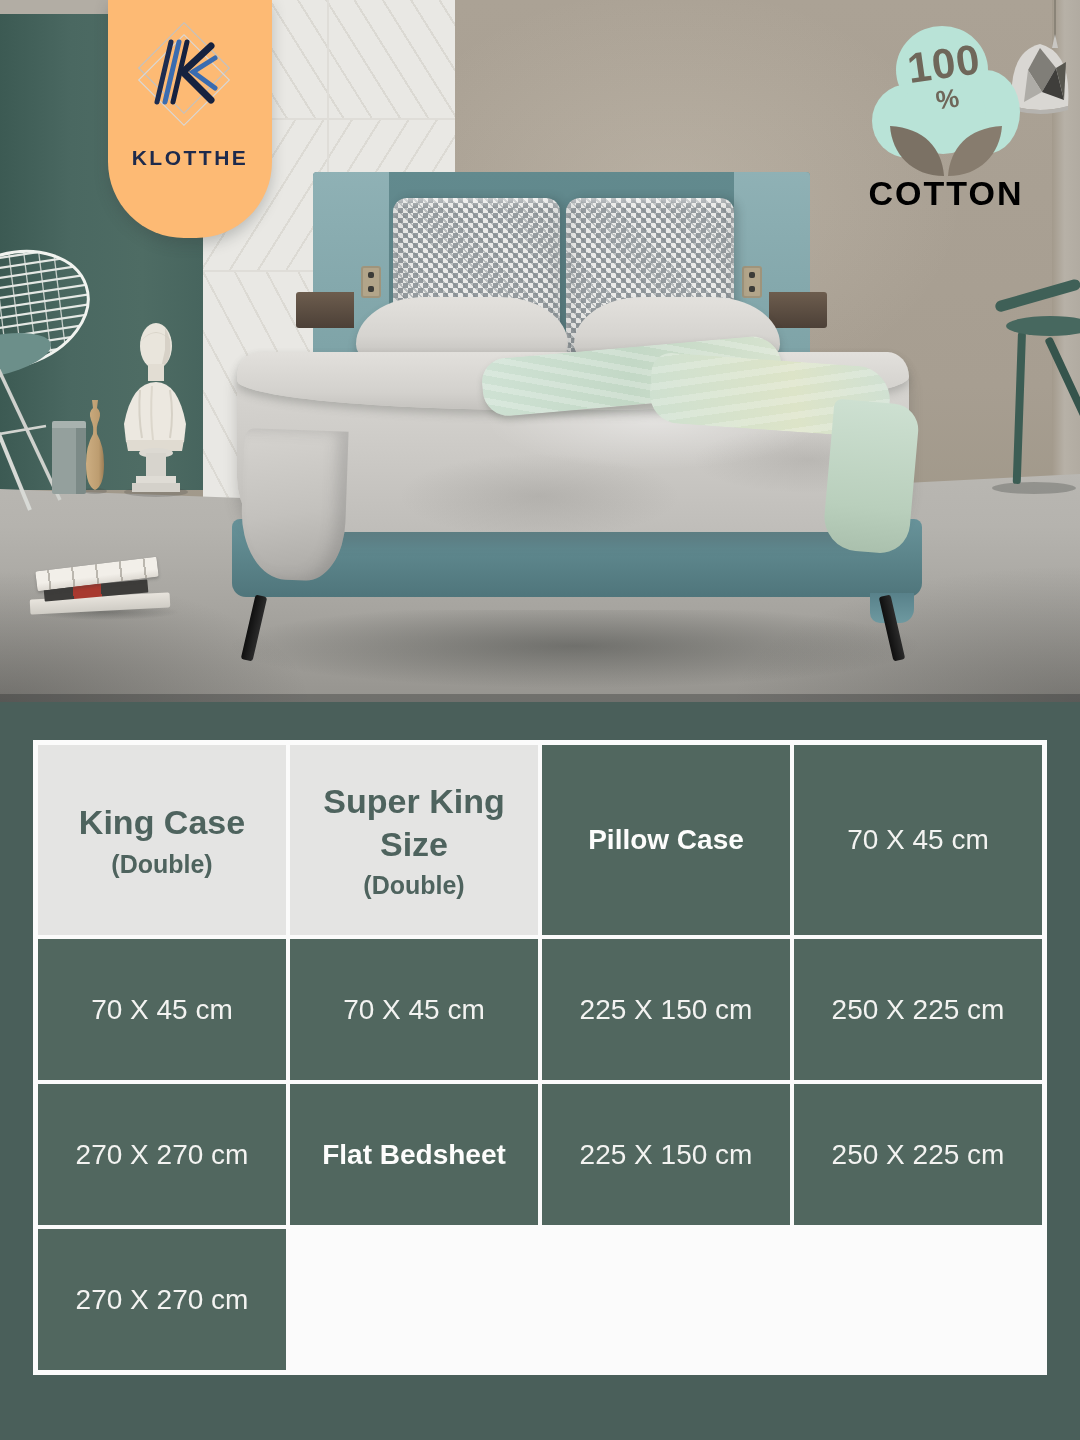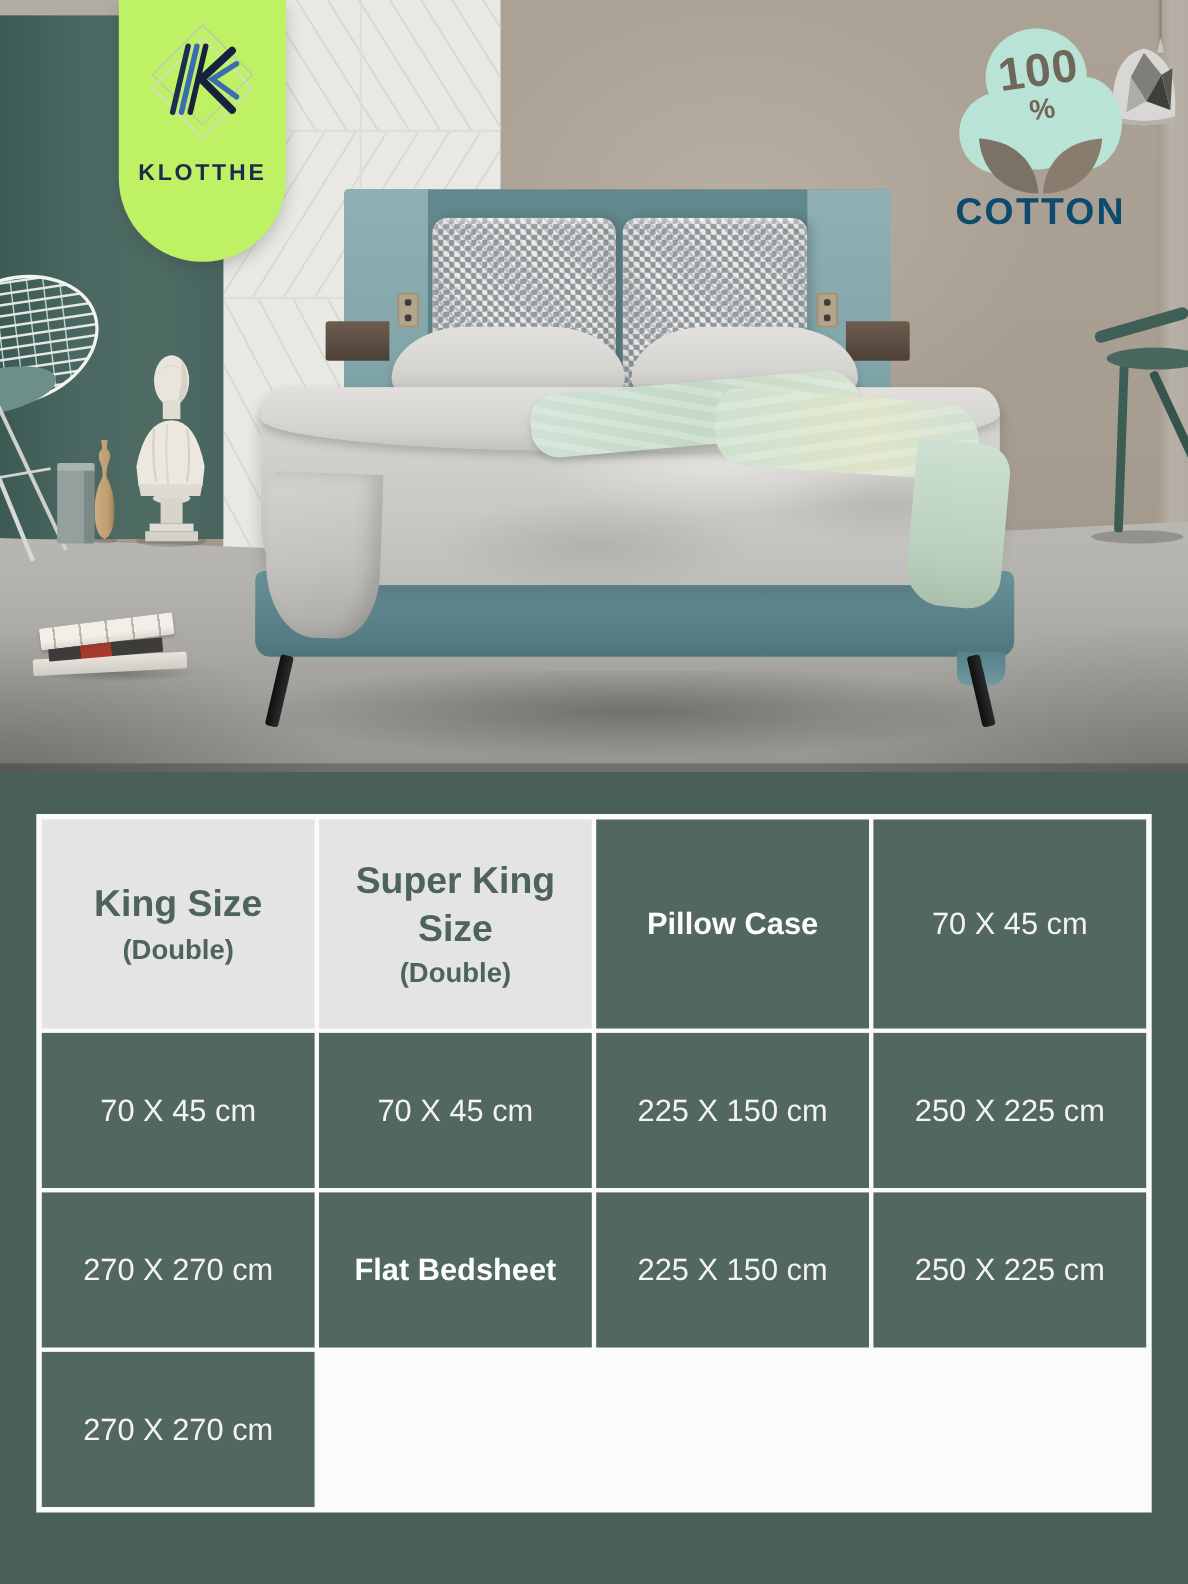--- a/index.html
+++ b/index.html
@@ -121,39 +121,39 @@
                 linear-gradient(180deg,#f2efe9 60%,#ddd9d2);
      box-shadow:0 2px 3px rgba(60,60,58,.3);}
   .book2{position:absolute;left:20px;top:24px;width:104px;height:13px;transform:rotate(-5deg);border-radius:1px;
      background:linear-gradient(90deg,#3d3c3a 28%, #a8392f 28%, #a8392f 55%, #3d3c3a 55%);}
   .book3{position:absolute;left:6px;top:36px;width:140px;height:15px;transform:rotate(-3deg);border-radius:2px;
      background:linear-gradient(180deg,#e8e4dd,#cfccc5);}
   .pendant-lamp{position:absolute;left:1000px;top:0;width:80px;height:130px;}
   .side-chair{position:absolute;left:980px;top:252px;width:100px;height:245px;}
 
   
-  .brand-badge{position:absolute;left:108px;top:0;width:152px;height:238px;background:#bef264;
+  .brand-badge{position:absolute;left:108px;top:0;width:164px;height:238px;background:#fdba74;
      border-radius:0 0 76px 76px;box-shadow:0 6px 14px rgba(50,60,60,.25);}
   .brand-logo{position:absolute;left:17px;top:14px;width:118px;height:128px;}
   .brand-name{position:absolute;left:0;top:146px;width:100%;text-align:center;
      font-size:21px;font-weight:bold;letter-spacing:2.5px;color:#1d2a4c;}
 
   .cotton-badge{position:absolute;left:870px;top:26px;width:152px;height:190px;}
   .cloud{position:absolute;border-radius:50%;background:#b9e3d7;}
   .cloud.c1{left:26px;top:0;width:92px;height:88px;}
   .cloud.c2{left:2px;top:58px;width:74px;height:74px;}
   .cloud.c3{left:82px;top:44px;width:68px;height:84px;}
   .cloud.c4{left:30px;top:50px;width:86px;height:78px;}
   .cotton-leaves{position:absolute;left:14px;top:66px;width:124px;height:86px;}
   .cotton-value{position:absolute;left:24px;top:14px;width:100px;text-align:center;
      font-size:42px;font-weight:bold;letter-spacing:1px;color:#6f675a;transform:rotate(-8deg);}
   .cotton-percent{position:absolute;left:66px;top:58px;font-size:26px;font-weight:bold;
      color:#6f675a;transform:rotate(-8deg);}
   .cotton-label{position:absolute;left:-8px;top:148px;width:168px;text-align:center;
-     font-size:34px;font-weight:bold;letter-spacing:2px;color:#0c4a6e;}
+     font-size:34px;font-weight:bold;letter-spacing:2px;color:#000000;}
 
   
   .spec{position:absolute;left:0;top:702px;width:1080px;height:738px;background:#4a5f5a;}
   .size-table{position:absolute;left:33px;top:38px;width:1014px;box-sizing:border-box;
      background:#fbfbfb;padding:5px;display:grid;gap:4px;
      grid-template-columns:repeat(4,1fr);grid-template-rows:190px 141px 141px 141px;}
   .th{background:#e4e4e3;color:#4e635e;display:flex;flex-direction:column;align-items:center;
      justify-content:center;text-align:center;padding:0 14px;}
   .th-main{font-weight:bold;font-size:34px;line-height:1.25;}
   .th.first .th-main{font-size:38px;}
@@ -329,21 +329,21 @@
       <div class="cotton-label">COTTON</div>
     </div>
 
     <div class="floor-edge"></div>
   </div>
 
   <div class="spec">
     <div class="size-table">
 
       <div class="th">
-        <span class="th-main">King Size</span>
+        <span class="th-main">King Case</span>
         <span class="th-sub">(Double)</span>
       </div>
       <div class="th">
         <span class="th-main">Super King Size</span>
         <span class="th-sub">(Double)</span>
       </div>
 
       <div class="td td-label">Pillow Case</div>
       <div class="td">70 X 45 cm</div>
       <div class="td">70 X 45 cm</div>

